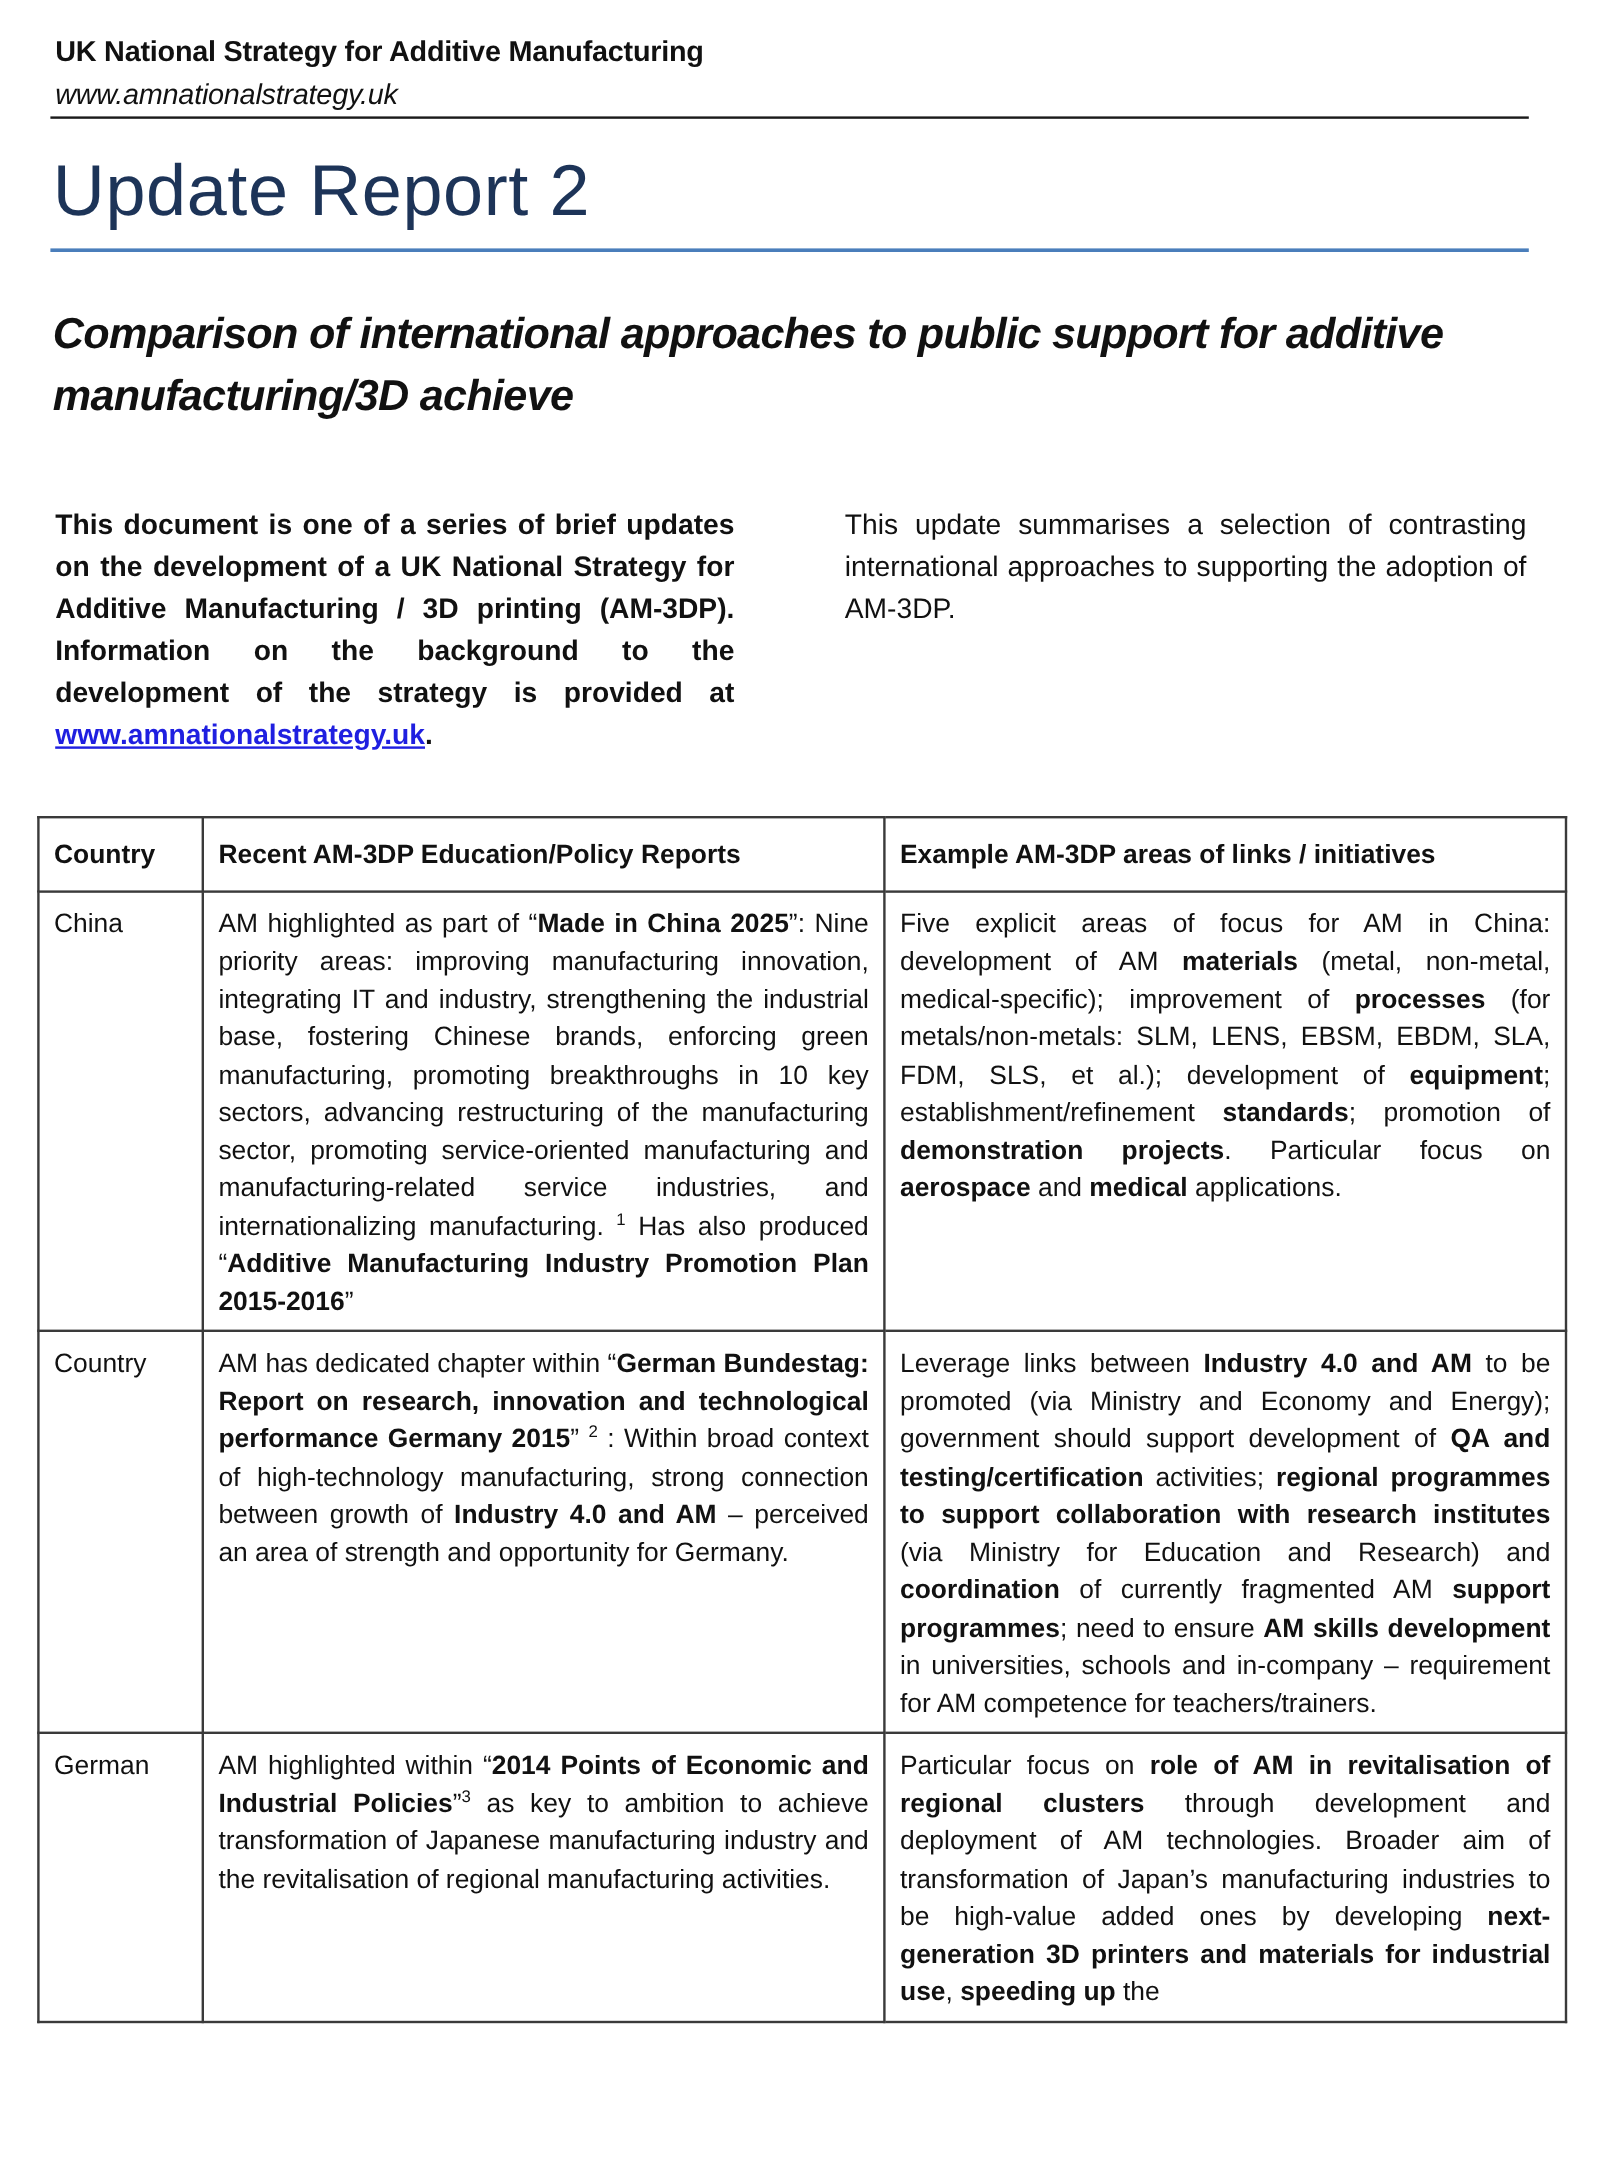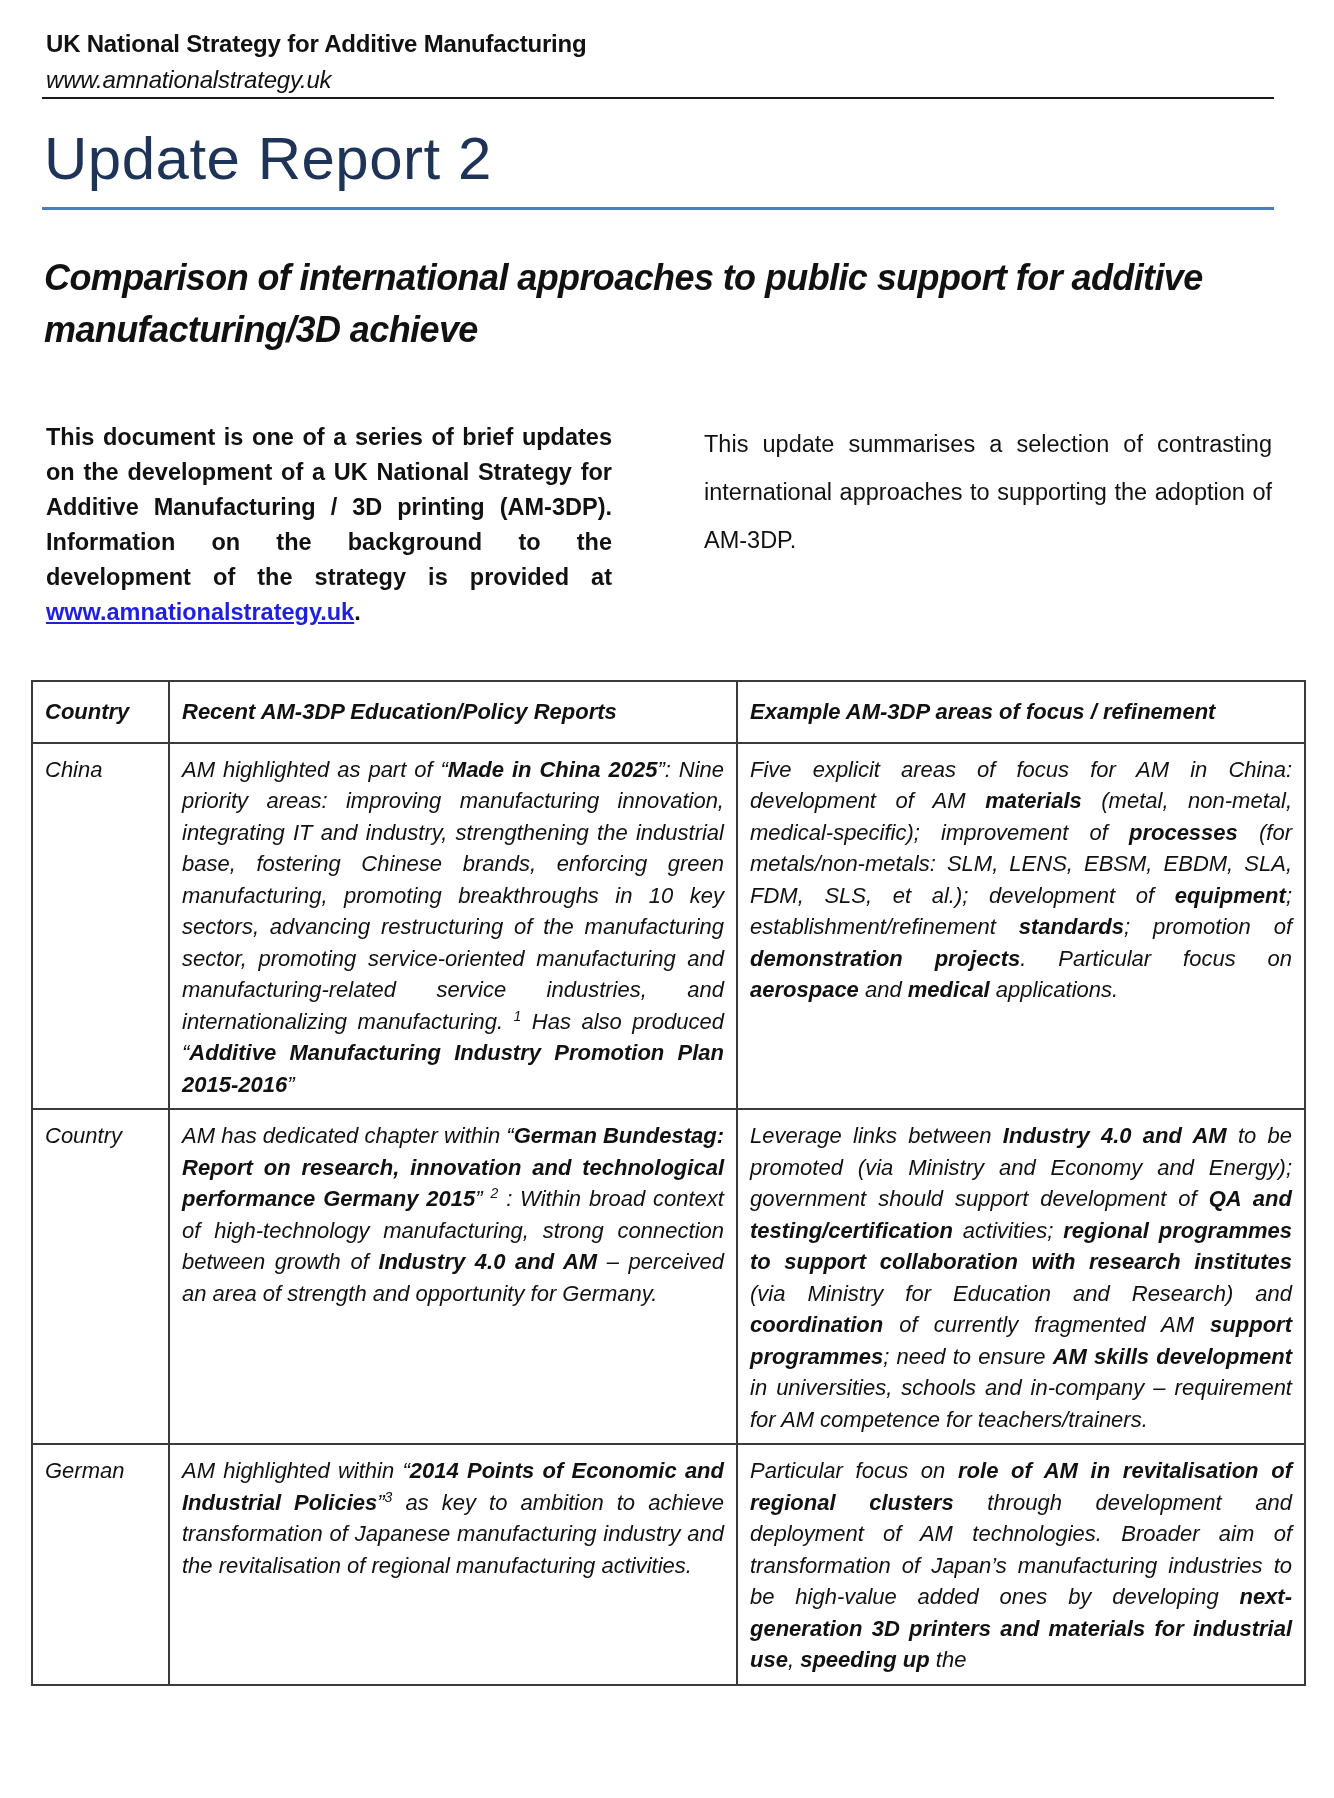--- a/index.html
+++ b/index.html
@@ -16,29 +16,29 @@
     position: absolute; left: 44px; top: 252px; width: 1240px;
     font-size: 36px; font-weight: bold; font-style: italic; line-height: 52px; letter-spacing: -0.6px;
   }
   .intro-left {
     position: absolute; left: 46px; top: 420px; width: 566px;
     font-size: 23.5px; font-weight: bold; line-height: 35px; text-align: justify;
   }
   .intro-left a { color: #1f1fe0; text-decoration: underline; }
   .intro-right {
     position: absolute; left: 704px; top: 420px; width: 568px;
-    font-size: 23.5px; line-height: 48px; text-align: justify;
+    font-size: 23.5px; line-height: 35px; text-align: justify;
   }
   table.cmp {
     position: absolute; left: 31px; top: 680px; width: 1273px;
     border-collapse: collapse; table-layout: fixed;
     font-size: 22px; line-height: 31.5px;
   }
   table.cmp td, table.cmp th {
-    border: 2px solid #3a3a3a; vertical-align: top; padding: 10px 12px 8px 12px; text-align: justify; font-style: italic;
+    border: 2px solid #3a3a3a; vertical-align: top; padding: 10px 12px 8px 12px; text-align: justify;
   }
   table.cmp th { font-weight: bold; text-align: left; padding-top: 14px; padding-bottom: 14px; }
   table.cmp col.c1 { width: 137px; }
   table.cmp col.c2 { width: 568px; }
   table.cmp col.c3 { width: 568px; }
   td.country { text-align: left; }
   sup { font-size: 14px; line-height: 0; vertical-align: super; }
   .cut { height: 1105px; overflow: hidden; position: absolute; left: 0; top: 0; width: 1334px; }
 </style>
 </head>
@@ -63,21 +63,21 @@
 <table class="cmp">
   <colgroup>
         <col class="c1">
         <col class="c2">
         <col class="c3">
       </colgroup>
   <thead>
     <tr>
       <th>Country</th>
       <th>Recent AM-3DP Education/Policy Reports</th>
-      <th>Example AM-3DP areas of focus / refinement</th>
+      <th>Example AM-3DP areas of links / initiatives</th>
     </tr>
   </thead>
   <tbody id="tbody">
         <tr>
           <td class="country">China</td>
           <td><span>AM highlighted as part of “</span><b>Made in China 2025</b><span>”: Nine priority areas: improving manufacturing innovation, integrating IT and industry, strengthening the industrial base, fostering Chinese brands, enforcing green manufacturing, promoting breakthroughs in 10 key sectors, advancing restructuring of the manufacturing sector, promoting service-oriented manufacturing and manufacturing-related service industries, and internationalizing manufacturing. </span><sup>1</sup><span> Has also produced “</span><b>Additive Manufacturing Industry Promotion Plan 2015-2016</b><span>”</span></td>
           <td><span>Five explicit areas of focus for AM in China: development of AM </span><b>materials</b><span> (metal, non-metal, medical-specific); improvement of </span><b>processes</b><span> (for metals/non-metals: SLM, LENS, EBSM, EBDM, SLA, FDM, SLS, et al.); development of </span><b>equipment</b><span>; establishment/refinement </span><b>standards</b><span>; promotion of </span><b>demonstration projects</b><span>. Particular focus on </span><b>aerospace</b><span> and </span><b>medical</b><span> applications.</span></td>
         </tr>
         <tr>
           <td class="country">Country</td>

